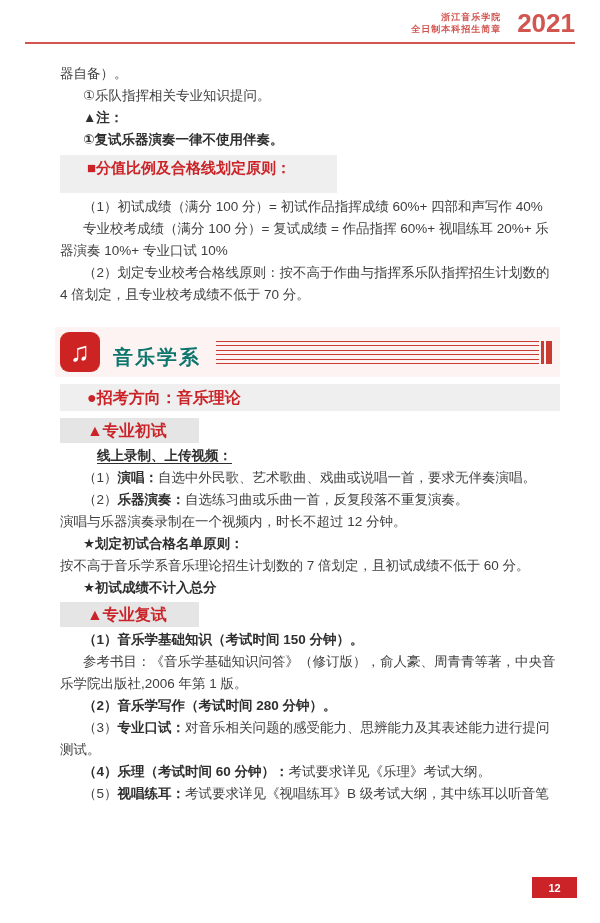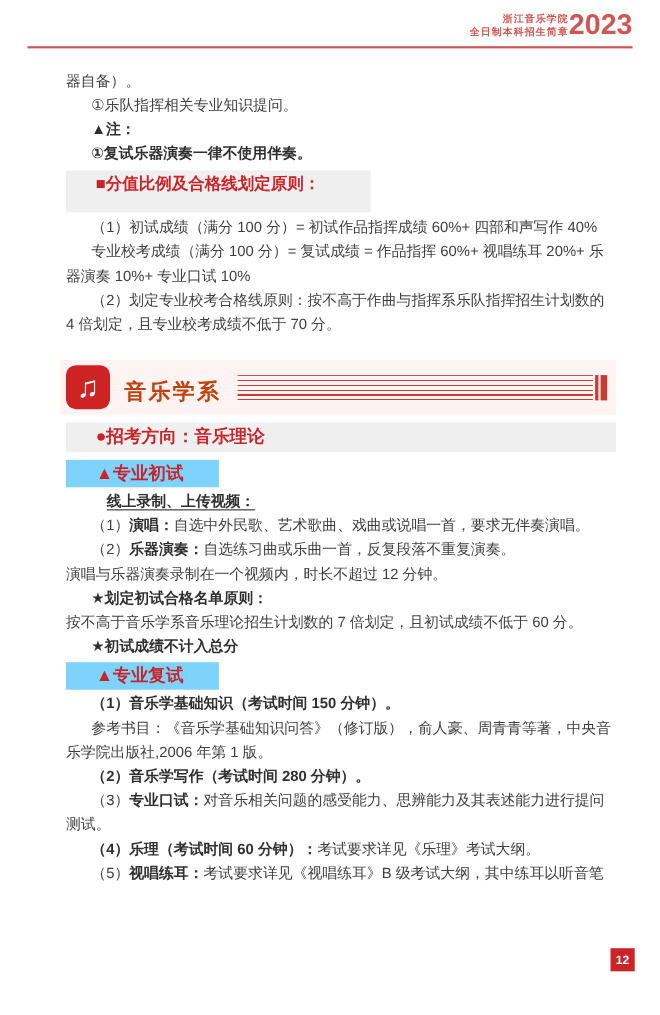--- a/index.html
+++ b/index.html
@@ -1,64 +1,64 @@
 <!DOCTYPE html>
 <html><head>
 <meta charset="utf-8">
 <style>
   html,body{margin:0;padding:0;background:#fff;}
   .page{
     width:600px;height:923px;position:relative;background:#ffffff;overflow:hidden;
     font-family:"Liberation Sans","DejaVu Sans",sans-serif;
   }
   
-  .header{position:absolute;top:11px;right:25px;display:flex;gap:0;color:#d25550;margin-left:20px;}
+  .header{position:absolute;top:11px;right:25px;display:flex;align-items:flex-end;gap:16px;color:#d25550;margin-left:20px;}
   .header-small{text-align:right;font-size:9px;line-height:12px;font-weight:bold;letter-spacing:1px;}
   .header-year{font-size:26px;font-weight:bold;line-height:23px;letter-spacing:0;}
   .header-rule{position:absolute;top:42px;left:25px;width:550px;height:2px;background:#d25550;}
   
   .content{position:absolute;top:44px;left:0;right:0;padding:19px 40px 0 60px;
     font-size:13.5px;line-height:22px;color:#3e3e3e;}
   .content p{margin:0;}
   .ind{text-indent:23px;}
   b{color:#2f2f2f;}
   .u{text-decoration:underline;text-underline-offset:3px;margin-left:14px;}
   
   .score-head{display:inline-block;background:#efefef;color:#cb2328;font-weight:bold;
     font-size:15px;line-height:18px;padding:4px 46px 16px 27px;margin:4px 0 3px;}
   .dir-head{background:#efefef;color:#cb2328;font-weight:bold;font-size:16px;line-height:19px;
     padding:4px 0 4px 27px;margin:5px 0 4px;}
-  .sub-head{display:inline-block;background:#7dd3fc;color:#cb2328;font-weight:bold;
+  .sub-head{display:inline-block;background:#e5e5e5;color:#cb2328;font-weight:bold;
     font-size:16px;line-height:19px;padding:3px 32px 3px 27px;margin:3px 0 2px;}
   
   .banner{display:flex;align-items:center;gap:13px;margin:21px 0 7px -5px;
     background:#fdf3f2;padding:5px 8px 5px 5px;}
   .dept-icon{width:40px;height:40px;background:#cd2423;border-radius:9px;color:#ffffff;
     font-size:27px;display:flex;align-items:center;justify-content:center;flex:0 0 auto;}
-  .dept-name{color:#c2410c;font-size:20px;font-weight:bold;letter-spacing:2px;white-space:nowrap;margin-top:10px;}
+  .dept-name{color:#0f766e;font-size:20px;font-weight:bold;letter-spacing:2px;white-space:nowrap;margin-top:10px;}
   .staff{flex:1;display:flex;align-items:center;gap:2px;margin-left:2px;}
   .staff-lines{flex:1;height:23px;
     background:repeating-linear-gradient(to bottom,#c83c34 0,#c83c34 1px,transparent 1px,transparent 4.4px);}
   .staff-bar-thin{width:3px;height:23px;background:#c83c34;}
   .staff-bar-thick{width:6px;height:23px;background:#c83c34;}
   
-  .page-badge{position:absolute;right:23px;bottom:40px;width:22px;height:21px;background:#cb2328;
+  .page-badge{position:absolute;right:23px;bottom:25px;width:45px;height:21px;background:#cb2328;
     color:#ffffff;font-size:11px;font-weight:bold;display:flex;align-items:center;justify-content:center;}
 </style>
 </head>
 <body>
 
 <div class="page">
 
   <div class="header">
     <div class="header-small">
       <div>浙江音乐学院</div>
       <div>全日制本科招生简章</div>
     </div>
-    <div class="header-year">2023</div>
+    <div class="header-year">2021</div>
   </div>
   <div class="header-rule"></div>
 
   <main class="content">
 
     <p>器自备）。</p>
     <p class="ind">①乐队指挥相关专业知识提问。</p>
     <p class="ind"><b>▲注：</b></p>
     <p class="ind"><b>①复试乐器演奏一律不使用伴奏。</b></p>
 

